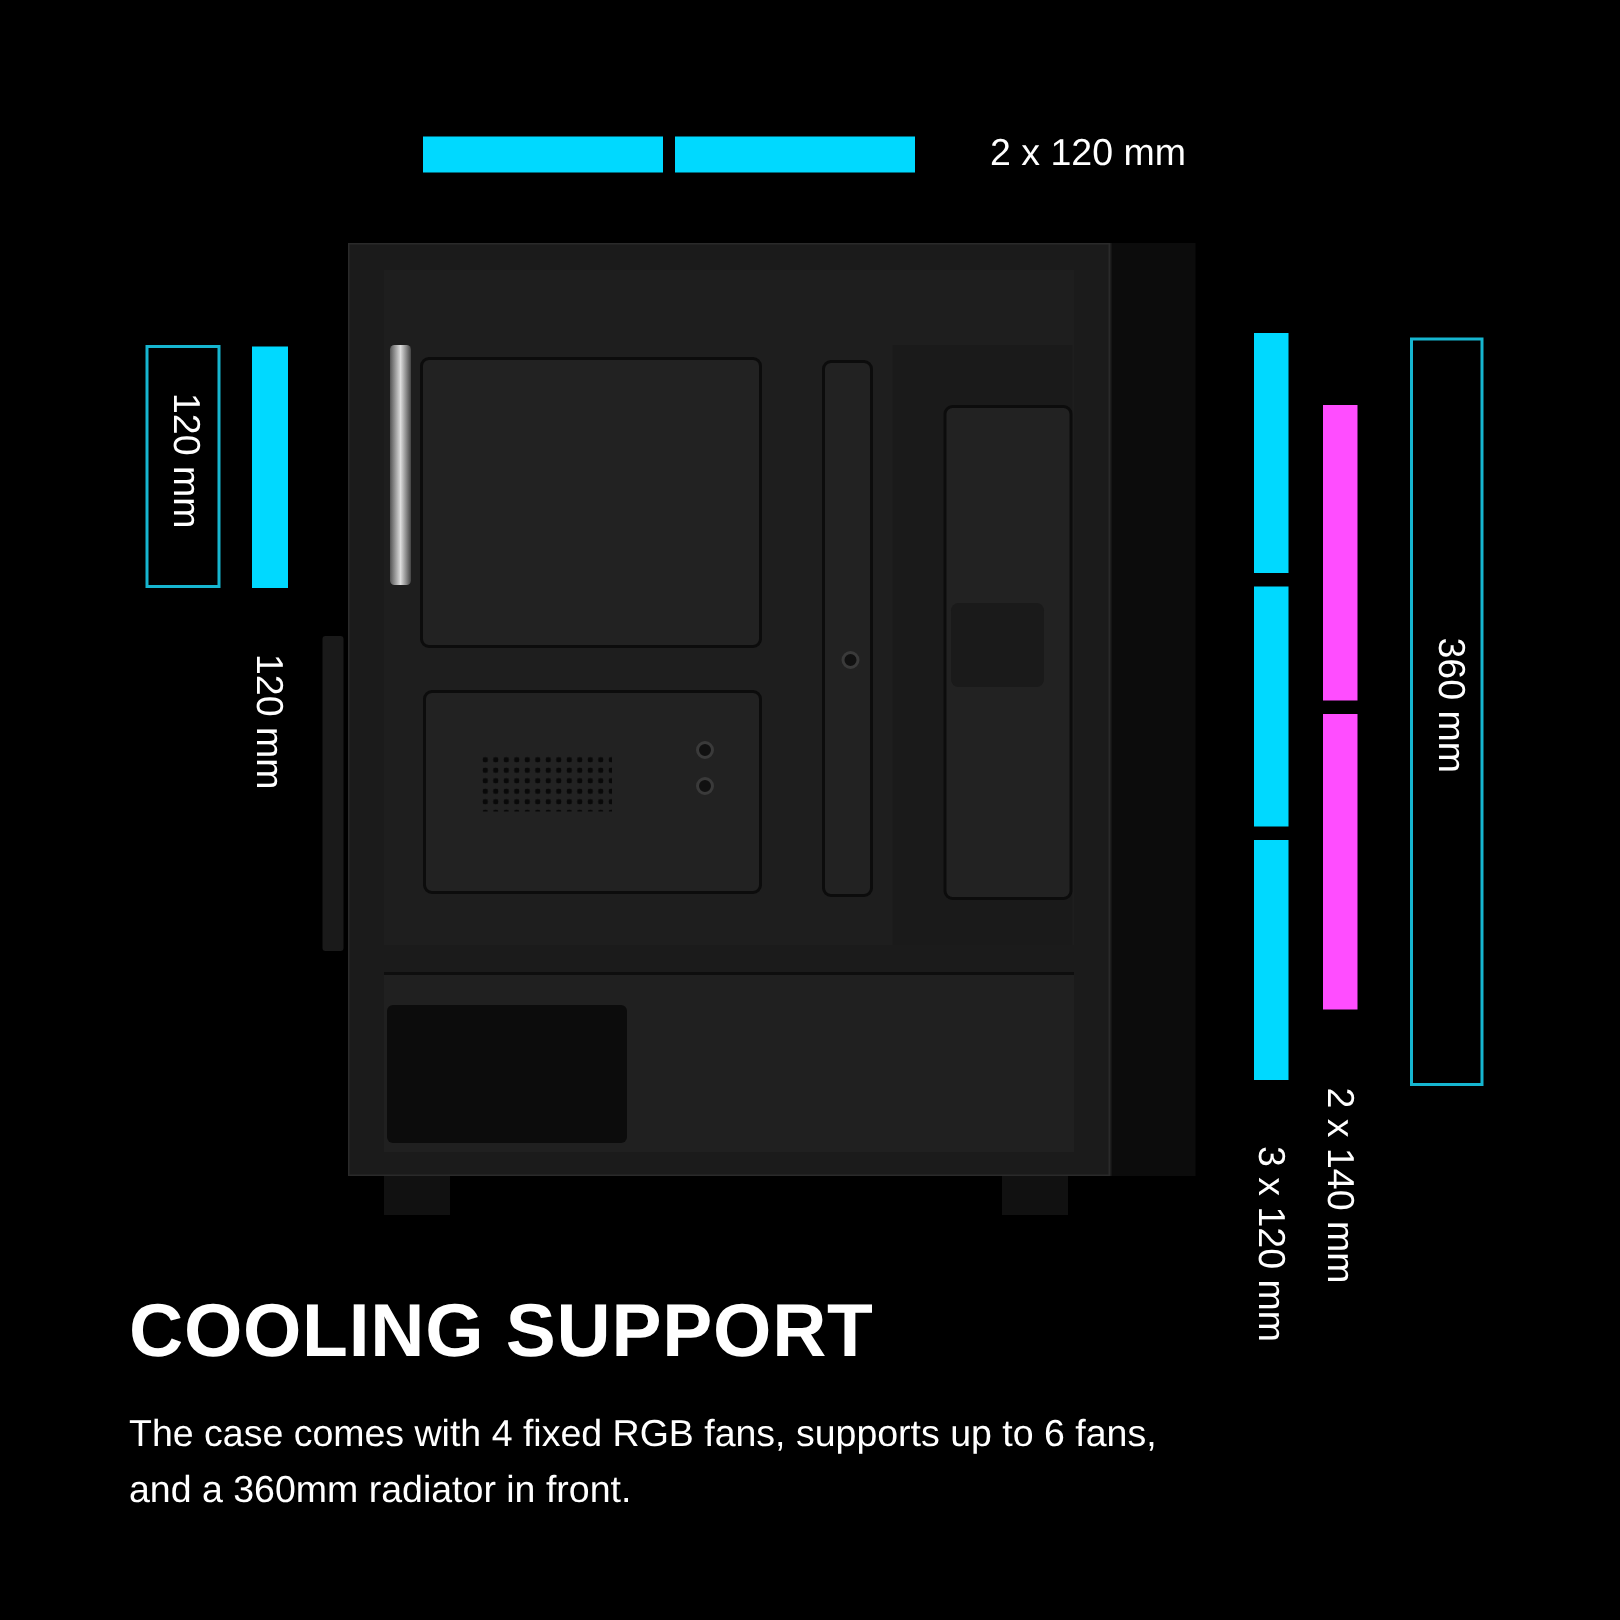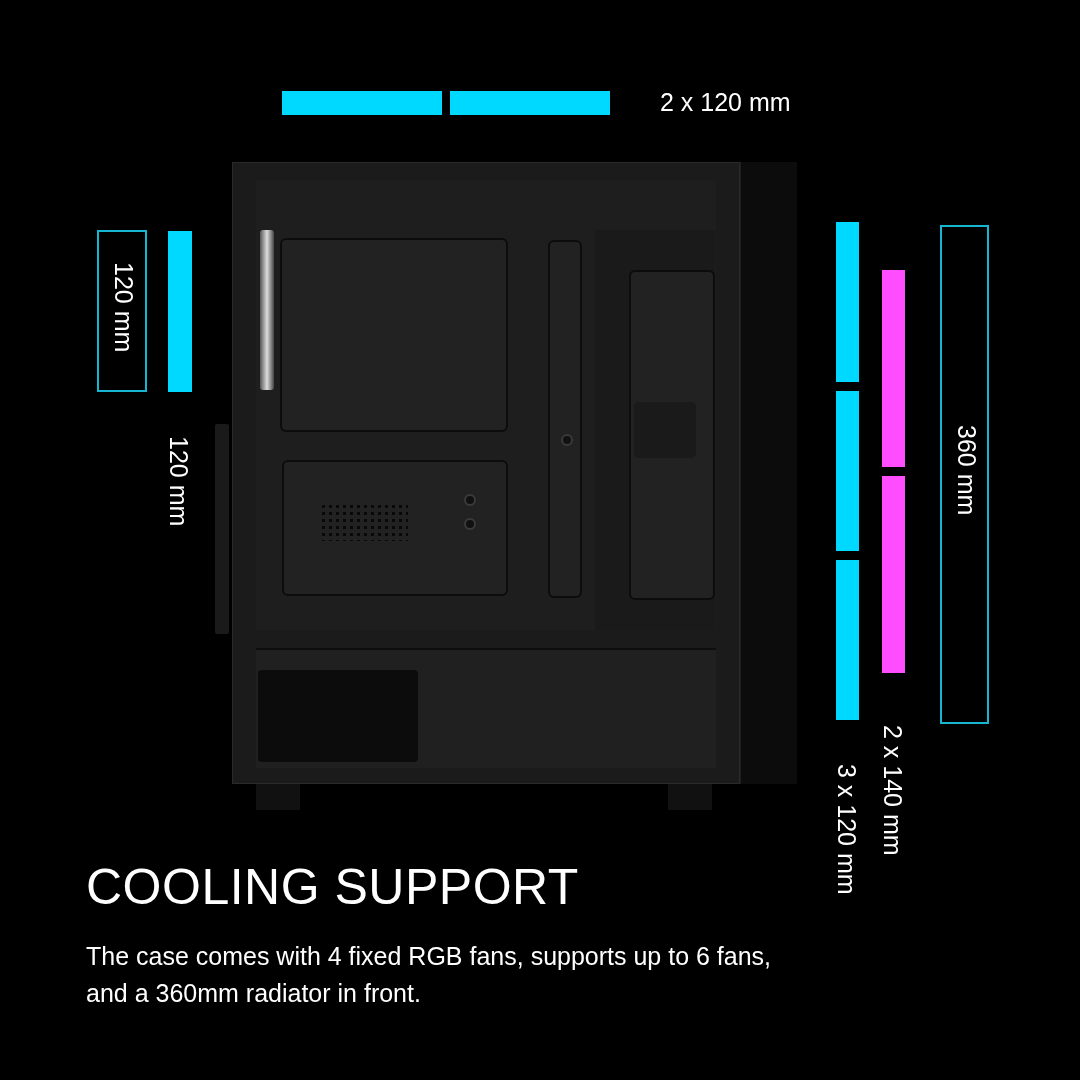--- a/index.html
+++ b/index.html
@@ -3,21 +3,21 @@
 <meta charset="utf-8">
 <style>
   html, body { margin:0; padding:0; background:#000; }
   body { width:1080px; height:1080px; position:relative; overflow:hidden; font-family:"Liberation Sans", sans-serif; color:#fff; }
   .abs { position:absolute; }
   .cyan { background:#00d9ff; }
   .pink { background:#ff4dff; }
   .outline { border:2px solid #16b6d0; box-sizing:border-box; }
   .label { font-size:25px; color:#fff; white-space:nowrap; }
   .vlabel { writing-mode:vertical-rl; font-size:25px; color:#fff; white-space:nowrap; }
-  .title { font-weight:normal; font-size:50px; letter-spacing:0.5px; }
+  .title { font-weight:bold; font-size:50px; letter-spacing:0.5px; }
   .desc { font-size:25px; line-height:37px; }
   
   .case { left:232px; top:162px; width:534px; height:622px; background:#141414; border-radius:2px; }
   .frame { background:#1b1b1b; border:1px solid #2a2a2a; box-sizing:border-box; }
   .inner { left:256px; top:180px; width:460px; height:450px; background:#1e1e1e; }
   .panel { background:#222; border:2px solid #0c0c0c; border-radius:6px; box-sizing:border-box; }
   .shroud { left:256px; top:648px; width:460px; height:118px; background:#202020; border-top:2px solid #0e0e0e; }
   .psu-window { left:258px; top:670px; width:160px; height:92px; background:#0c0c0c; border-radius:4px; }
   .front { left:740px; top:162px; width:56px; height:622px; background:#0c0c0c; border-left:1px solid #1e1e1e; }
   .foot { background:#111; }

